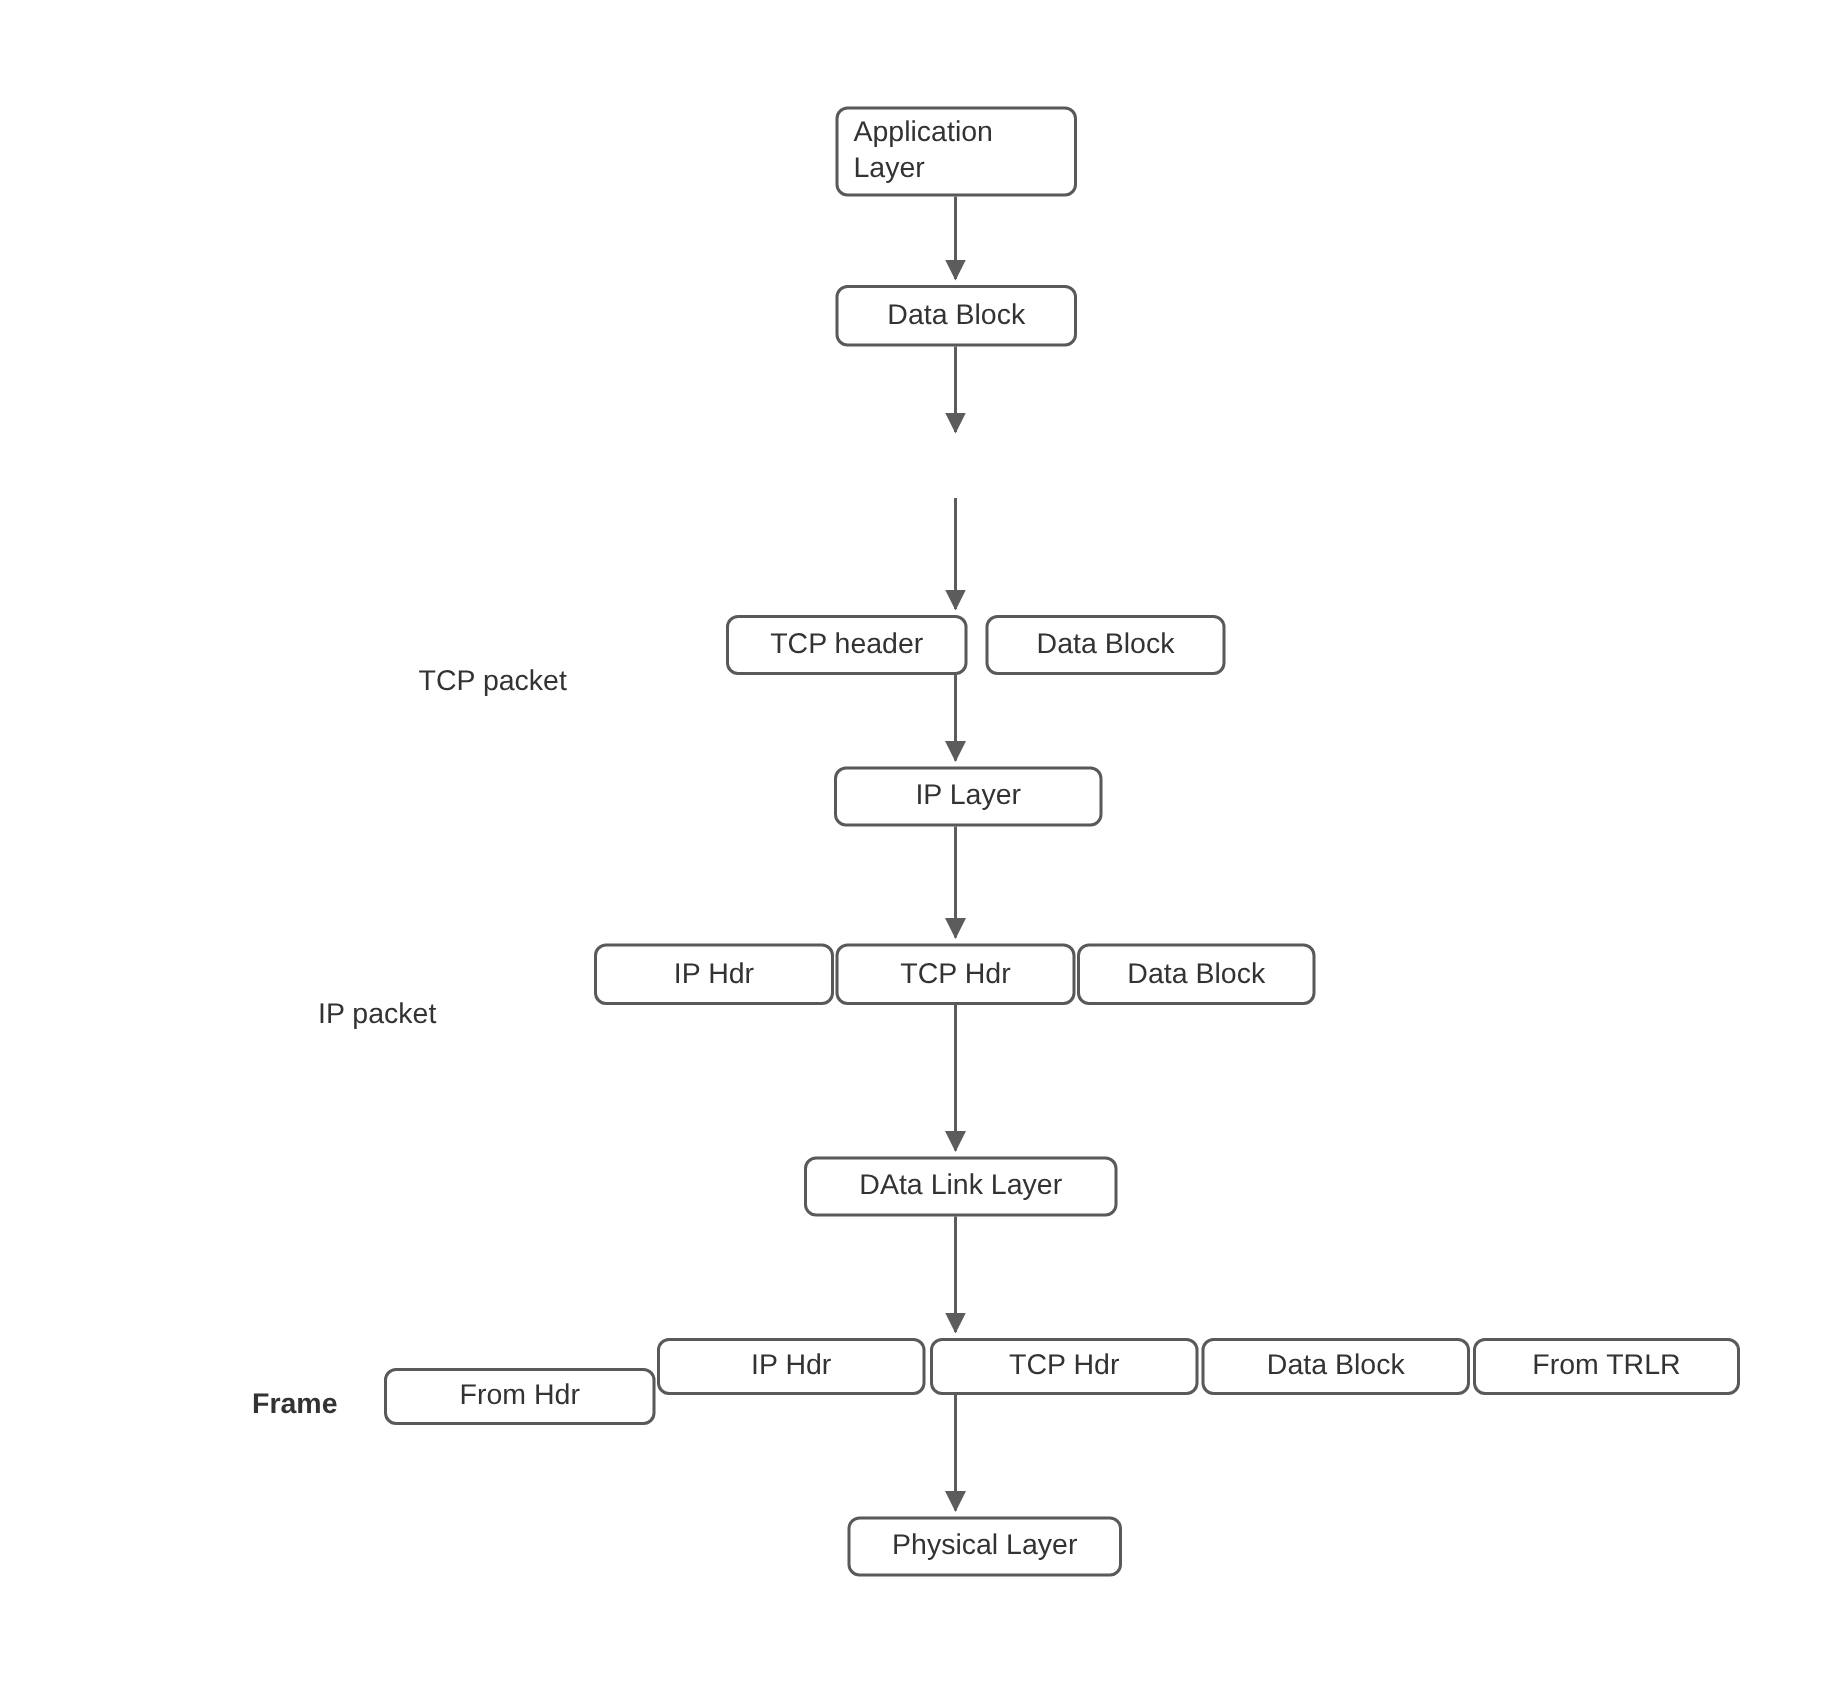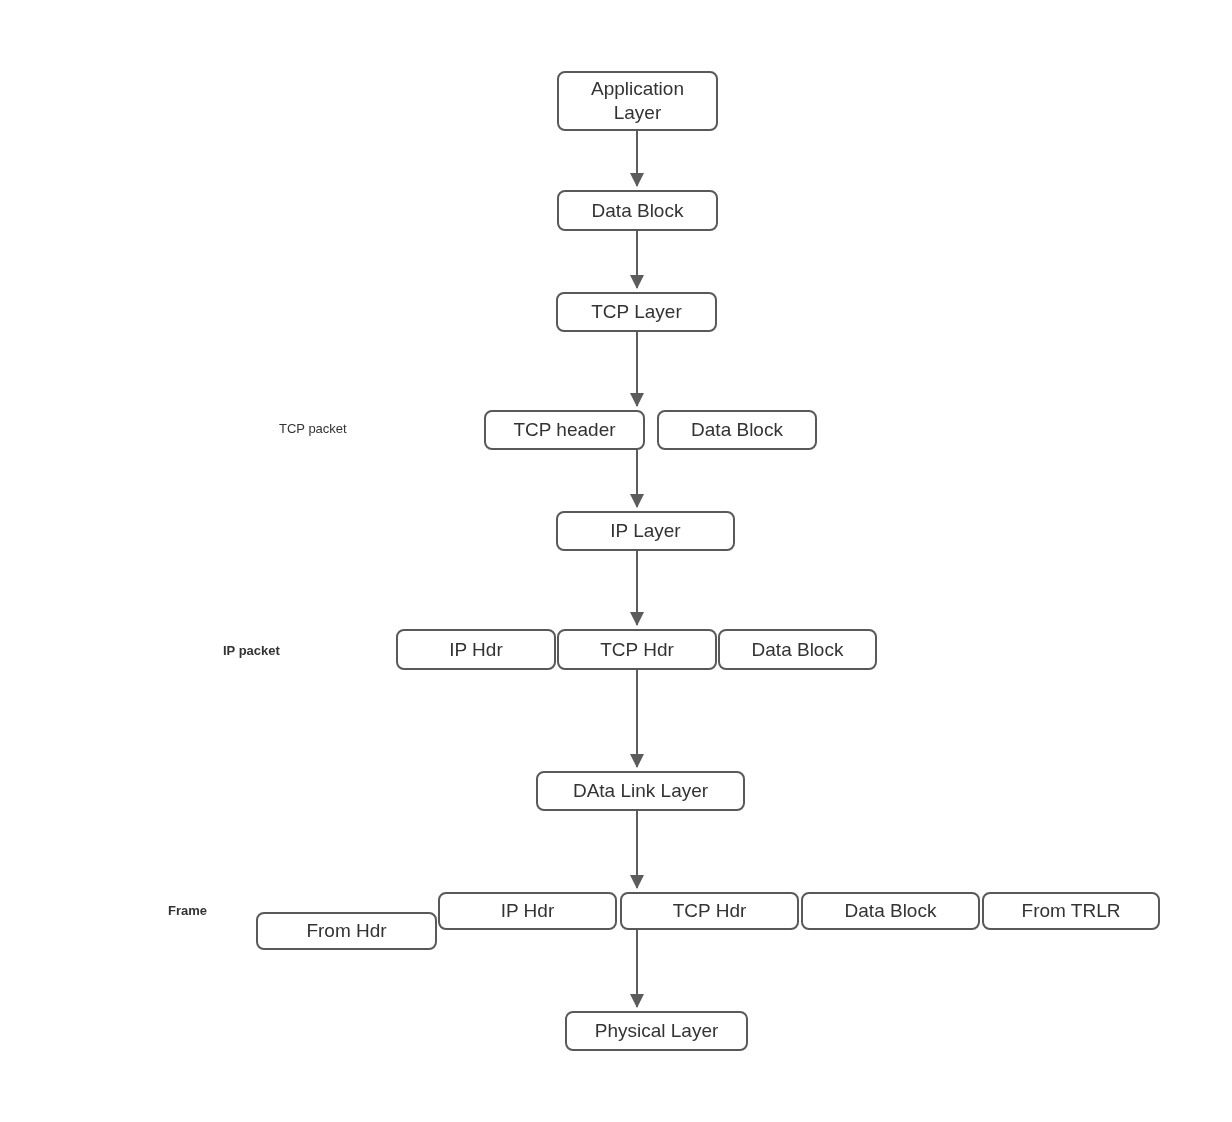--- a/index.html
+++ b/index.html
@@ -28,32 +28,33 @@
   }
   .node {
     position: absolute;
     box-sizing: border-box;
     background: var(--box-fill);
     border: 2.5px solid var(--box-border);
     border-radius: 8px;
     display: flex;
     align-items: center;
     justify-content: center;
-    text-align: center;
+    text-align: left;
     font-size: 19px;
     line-height: 1.25;
     padding: 0 10px;
     color: var(--text);
   }
   .row-label {
     position: absolute;
-    font-size: 13px;
+    font-size: 19px;
     line-height: 22px;
     white-space: nowrap;
     color: var(--text);
+    margin-top: 26px;
   }
 </style>
 </head>
 <body>
 
 <div class="canvas">
 
   <svg class="arrows" xmlns="http://www.w3.org/2000/svg">
     <defs>
       <marker id="ah" markerWidth="9" markerHeight="8" refX="6.5" refY="3.5" orient="auto">
@@ -67,29 +68,28 @@
     <line x1="637" y1="551" x2="637" y2="625" style="stroke: var(--arrow); stroke-width: 2;" marker-end="url(#ah)"></line>
     <line x1="637" y1="670" x2="637" y2="767" style="stroke: var(--arrow); stroke-width: 2;" marker-end="url(#ah)"></line>
     <line x1="637" y1="811" x2="637" y2="888" style="stroke: var(--arrow); stroke-width: 2;" marker-end="url(#ah)"></line>
     <line x1="637" y1="930" x2="637" y2="1007" style="stroke: var(--arrow); stroke-width: 2;" marker-end="url(#ah)"></line>
   </svg>
 
   <div class="node" style="left:557px; top:71px; width:161px; height:60px;">Application Layer</div>
 
   <div class="node" style="left:557px; top:190px; width:161px; height:41px;">Data Block</div>
 
-  <div class="node" style="left:556px; top:292px; width:161px; height:40px;">TCP Layer</div>
 
   <div class="row-label" style="left:279px; top:418px;">TCP packet</div>
   <div class="node" style="left:484px; top:410px; width:161px; height:40px;">TCP header</div>
   <div class="node" style="left:657px; top:410px; width:160px; height:40px;">Data Block</div>
 
   <div class="node" style="left:556px; top:511px; width:179px; height:40px;">IP Layer</div>
 
-  <div class="row-label" style="left:223px; top:640px;font-weight:bold;">IP packet</div>
+  <div class="row-label" style="left:212px; top:640px;">IP packet</div>
   <div class="node" style="left:396px; top:629px; width:160px; height:41px;">IP Hdr</div>
   <div class="node" style="left:557px; top:629px; width:160px; height:41px;">TCP Hdr</div>
   <div class="node" style="left:718px; top:629px; width:159px; height:41px;">Data Block</div>
 
   <div class="node" style="left:536px; top:771px; width:209px; height:40px;">DAta Link Layer</div>
 
   <div class="row-label" style="left:168px; top:900px;font-weight:bold;">Frame</div>
   <div class="node" style="left:256px; top:912px; width:181px; height:38px;">From Hdr</div>
   <div class="node" style="left:438px; top:892px; width:179px; height:38px;">IP Hdr</div>
   <div class="node" style="left:620px; top:892px; width:179px; height:38px;">TCP Hdr</div>

